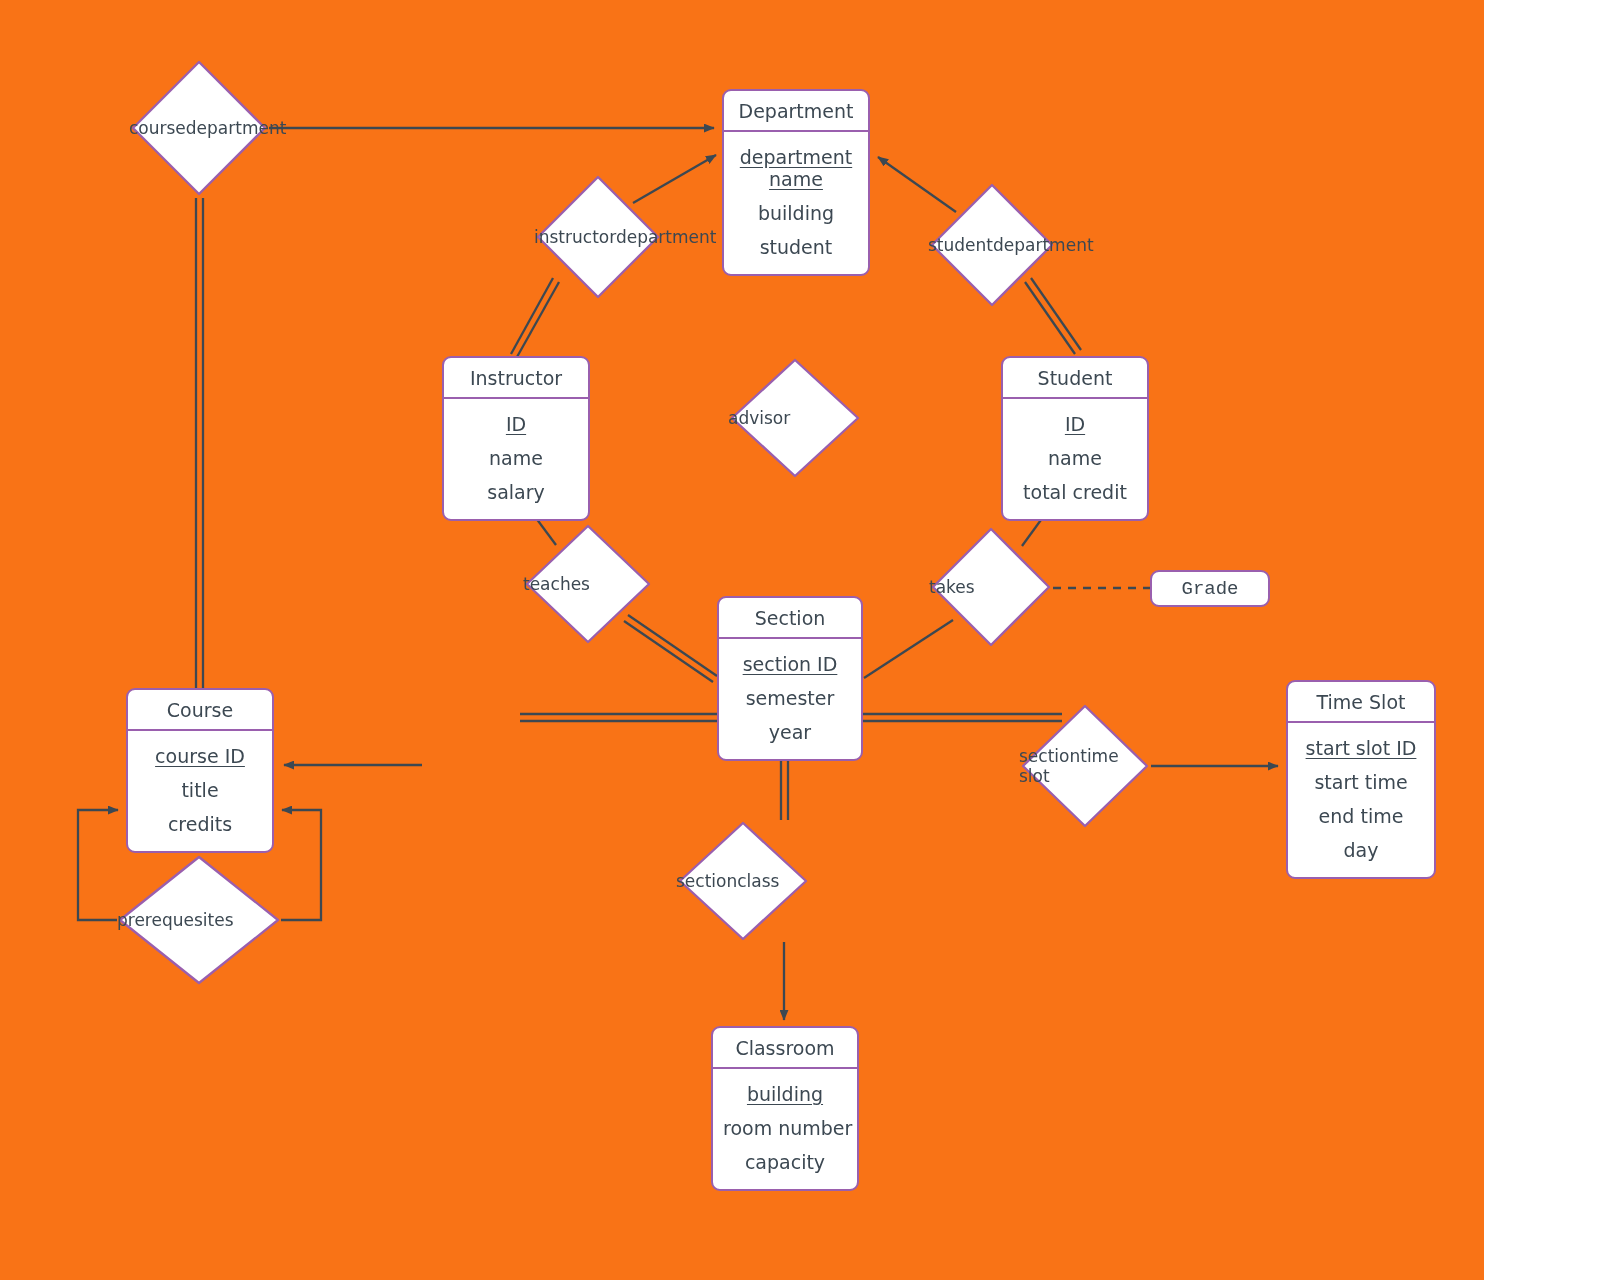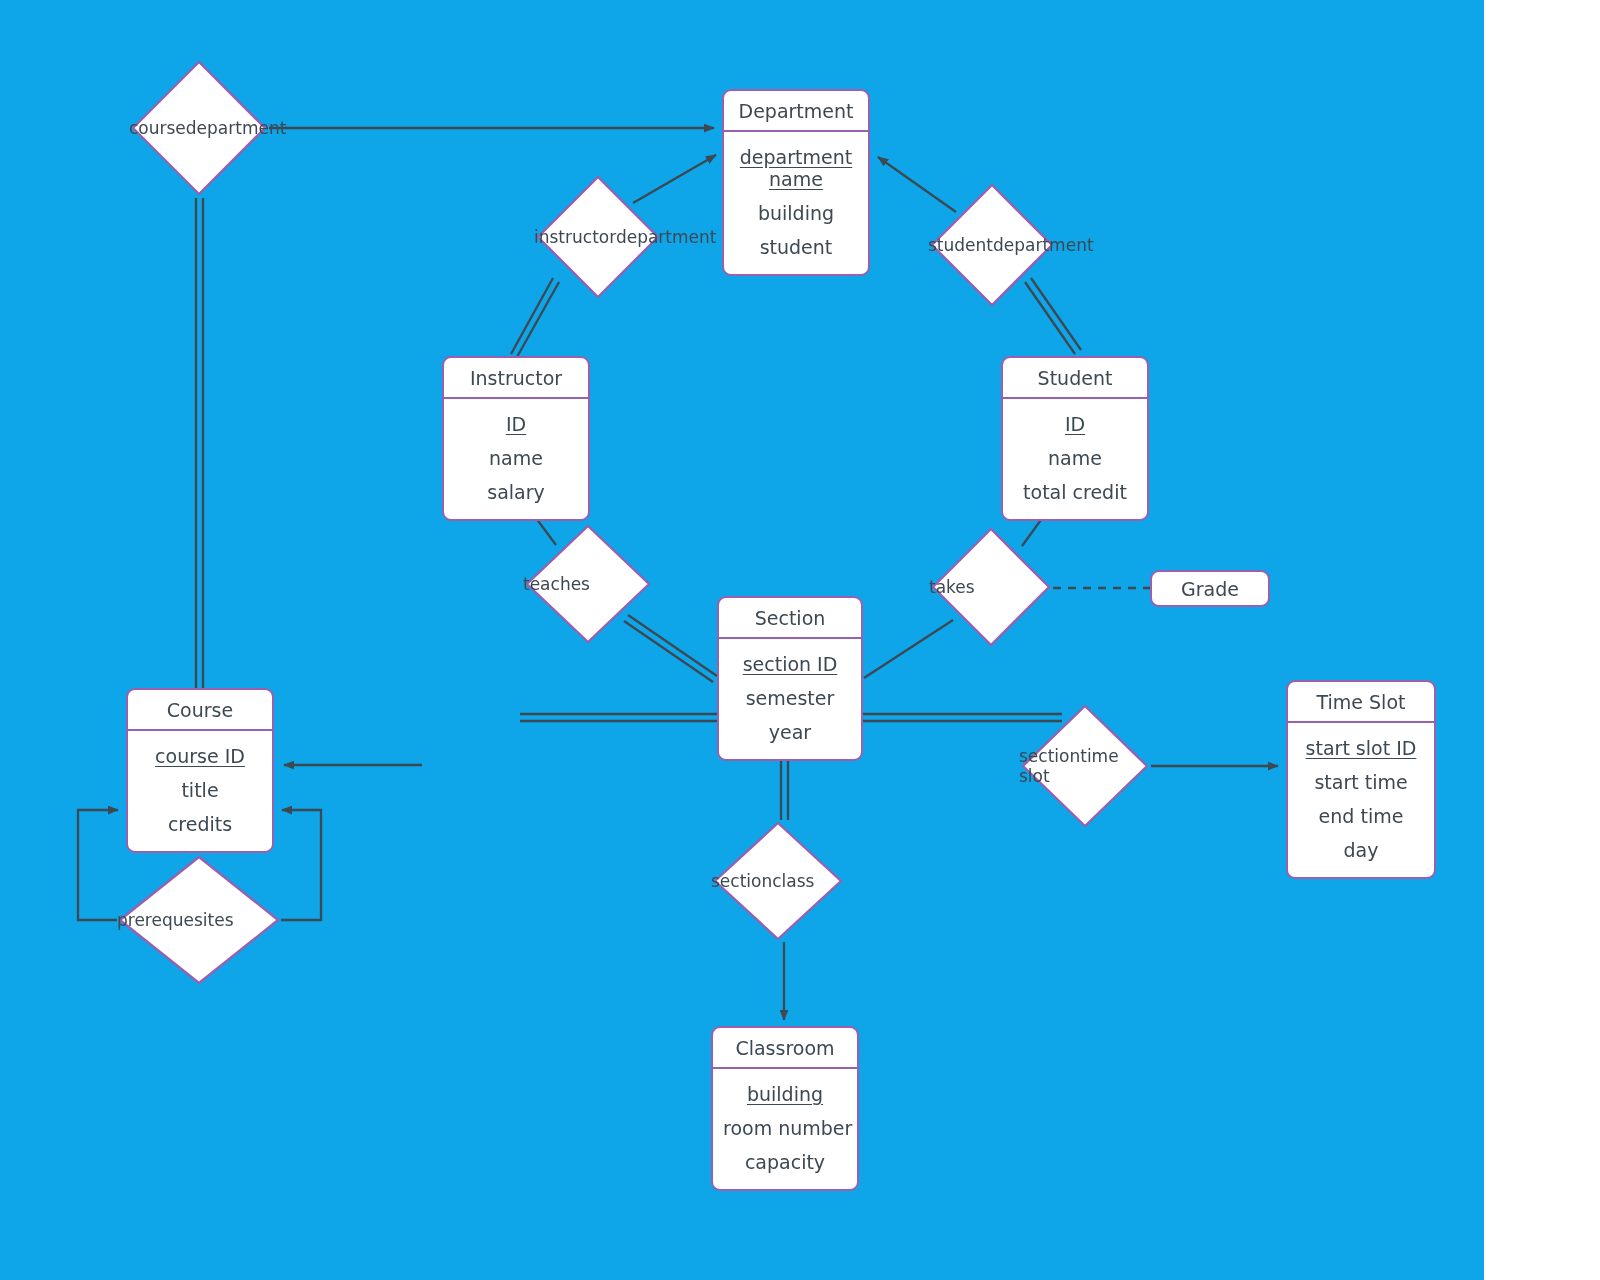--- a/index.html
+++ b/index.html
@@ -7,21 +7,21 @@
     padding: 0;
     background: #ffffff;
   }
   body {
     font-family: "DejaVu Sans", sans-serif;
   }
   #canvas {
     position: relative;
     width: 1484px;
     height: 1280px;
-    background: #0ea5e9;
+    background: #f97316;
     overflow: hidden;
   }
   #edges {
     position: absolute;
     left: 0; top: 0;
     width: 1600px;
     height: 1280px;
   }
   .entity {
     position: absolute;
@@ -238,20 +238,28 @@
 
   <div class="rel" style="left:928px; top:181px; width:128px; height:128px;">
     <svg class="dia" viewBox="0 0 128 128">
         <path d="M64,4 L124,64 L64,124 L4,64 Z" fill="#ffffff" stroke="#9a5fae" stroke-width="2.3" stroke-linejoin="round"></path>
       </svg>
     <div class="lbl">
       <span class="mline">student</span><span class="mline">department</span>
     </div>
   </div>
 
+  <div class="rel" style="left:728px; top:356px; width:134px; height:124px;">
+    <svg class="dia" viewBox="0 0 134 124">
+        <path d="M67,4 L130,62 L67,120 L4,62 Z" fill="#ffffff" stroke="#9a5fae" stroke-width="2.3" stroke-linejoin="round"></path>
+      </svg>
+    <div class="lbl">
+      <span class="mline">advisor</span>
+    </div>
+  </div>
 
   <div class="rel" style="left:523px; top:522px; width:130px; height:124px;">
     <svg class="dia" viewBox="0 0 130 124">
         <path d="M65,4 L126,62 L65,120 L4,62 Z" fill="#ffffff" stroke="#9a5fae" stroke-width="2.3" stroke-linejoin="round"></path>
       </svg>
     <div class="lbl">
       <span class="mline">teaches</span>
     </div>
   </div>
 
@@ -267,33 +275,33 @@
 
   <div class="rel" style="left:1019px; top:702px; width:132px; height:128px;">
     <svg class="dia" viewBox="0 0 132 128">
         <path d="M66,4 L128,64 L66,124 L4,64 Z" fill="#ffffff" stroke="#9a5fae" stroke-width="2.3" stroke-linejoin="round"></path>
       </svg>
     <div class="lbl">
       <span class="mline">section</span><span class="mline">time slot</span>
     </div>
   </div>
 
-  <div class="rel" style="left:711px; top:820px; width:134px; height:122px;">
+  <div class="rel" style="left:676px; top:820px; width:134px; height:122px;">
     <svg class="dia" viewBox="0 0 134 122">
         <path d="M67,3 L130,61 L67,119 L4,61 Z" fill="#ffffff" stroke="#9a5fae" stroke-width="2.3" stroke-linejoin="round"></path>
       </svg>
     <div class="lbl">
       <span class="mline">section</span><span class="mline">class</span>
     </div>
   </div>
 
   <div class="rel" style="left:117px; top:854px; width:164px; height:132px;">
     <svg class="dia" viewBox="0 0 164 132">
         <path d="M82,3 L161,66 L82,129 L3,66 Z" fill="#ffffff" stroke="#9a5fae" stroke-width="2.3" stroke-linejoin="round"></path>
       </svg>
     <div class="lbl">
       <span class="mline">prerequesites</span>
     </div>
   </div>
 
-  <div class="attrbox" style="left:1150px; top:570px; width:120px; height:37px;">Grade</div>
+  <div class="attrbox" style="left:1150px; top:570px; width:120px; height:37px;font-family:Liberation Mono, monospace;">Grade</div>
 
 </div>
 
 </body></html>

